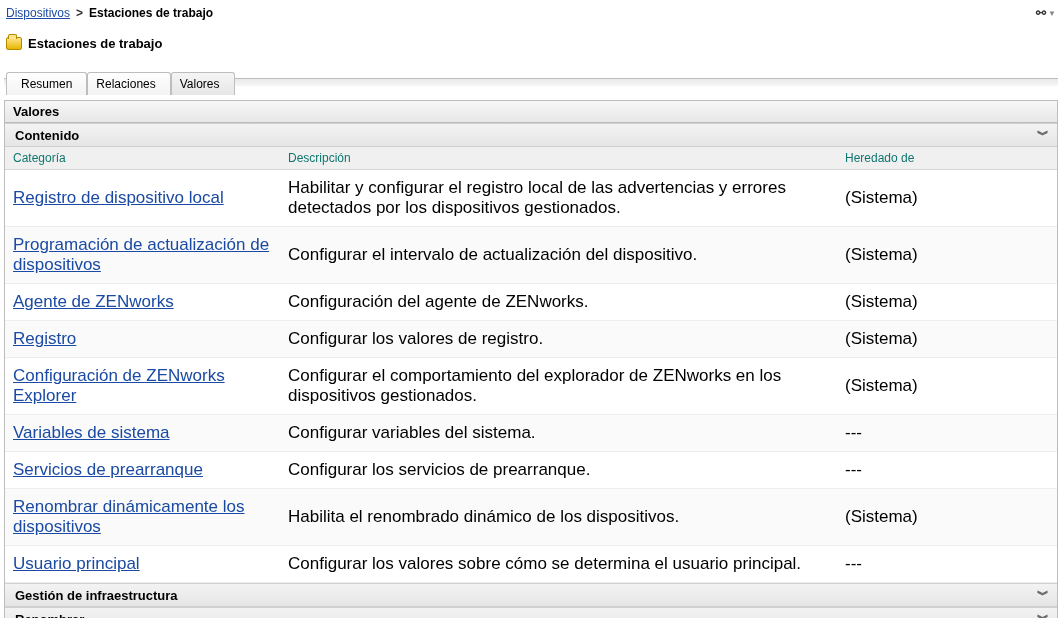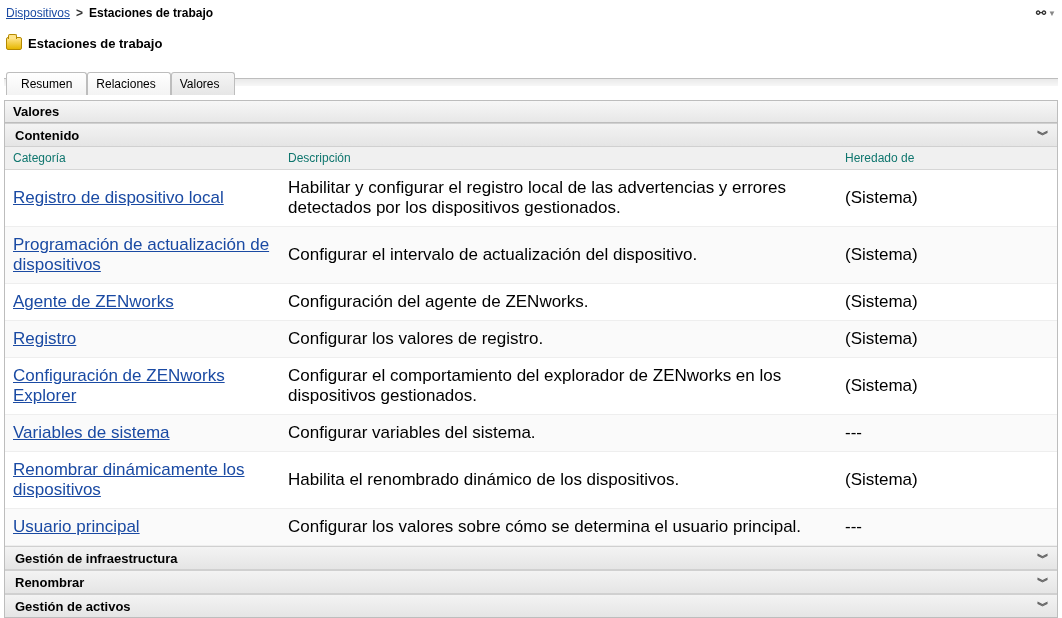--- a/index.html
+++ b/index.html
@@ -154,20 +154,25 @@
           <td class="col-cat"><a>Configuración de ZENworks Explorer</a></td>
           <td class="col-desc">Configurar el comportamiento del explorador de ZENworks en los dispositivos gestionados.</td>
           <td class="col-inh">(Sistema)</td>
         </tr>
         <tr>
           <td class="col-cat"><a>Variables de sistema</a></td>
           <td class="col-desc">Configurar variables del sistema.</td>
           <td class="col-inh">---</td>
         </tr>
         <tr>
+          <td class="col-cat"><a>Servicios de prearranque</a></td>
+          <td class="col-desc">Configurar los servicios de prearranque.</td>
+          <td class="col-inh">---</td>
+        </tr>
+        <tr>
           <td class="col-cat"><a>Renombrar dinámicamente los dispositivos</a></td>
           <td class="col-desc">Habilita el renombrado dinámico de los dispositivos.</td>
           <td class="col-inh">(Sistema)</td>
         </tr>
         <tr>
           <td class="col-cat"><a>Usuario principal</a></td>
           <td class="col-desc">Configurar los valores sobre cómo se determina el usuario principal.</td>
           <td class="col-inh">---</td>
         </tr>
       </tbody>

